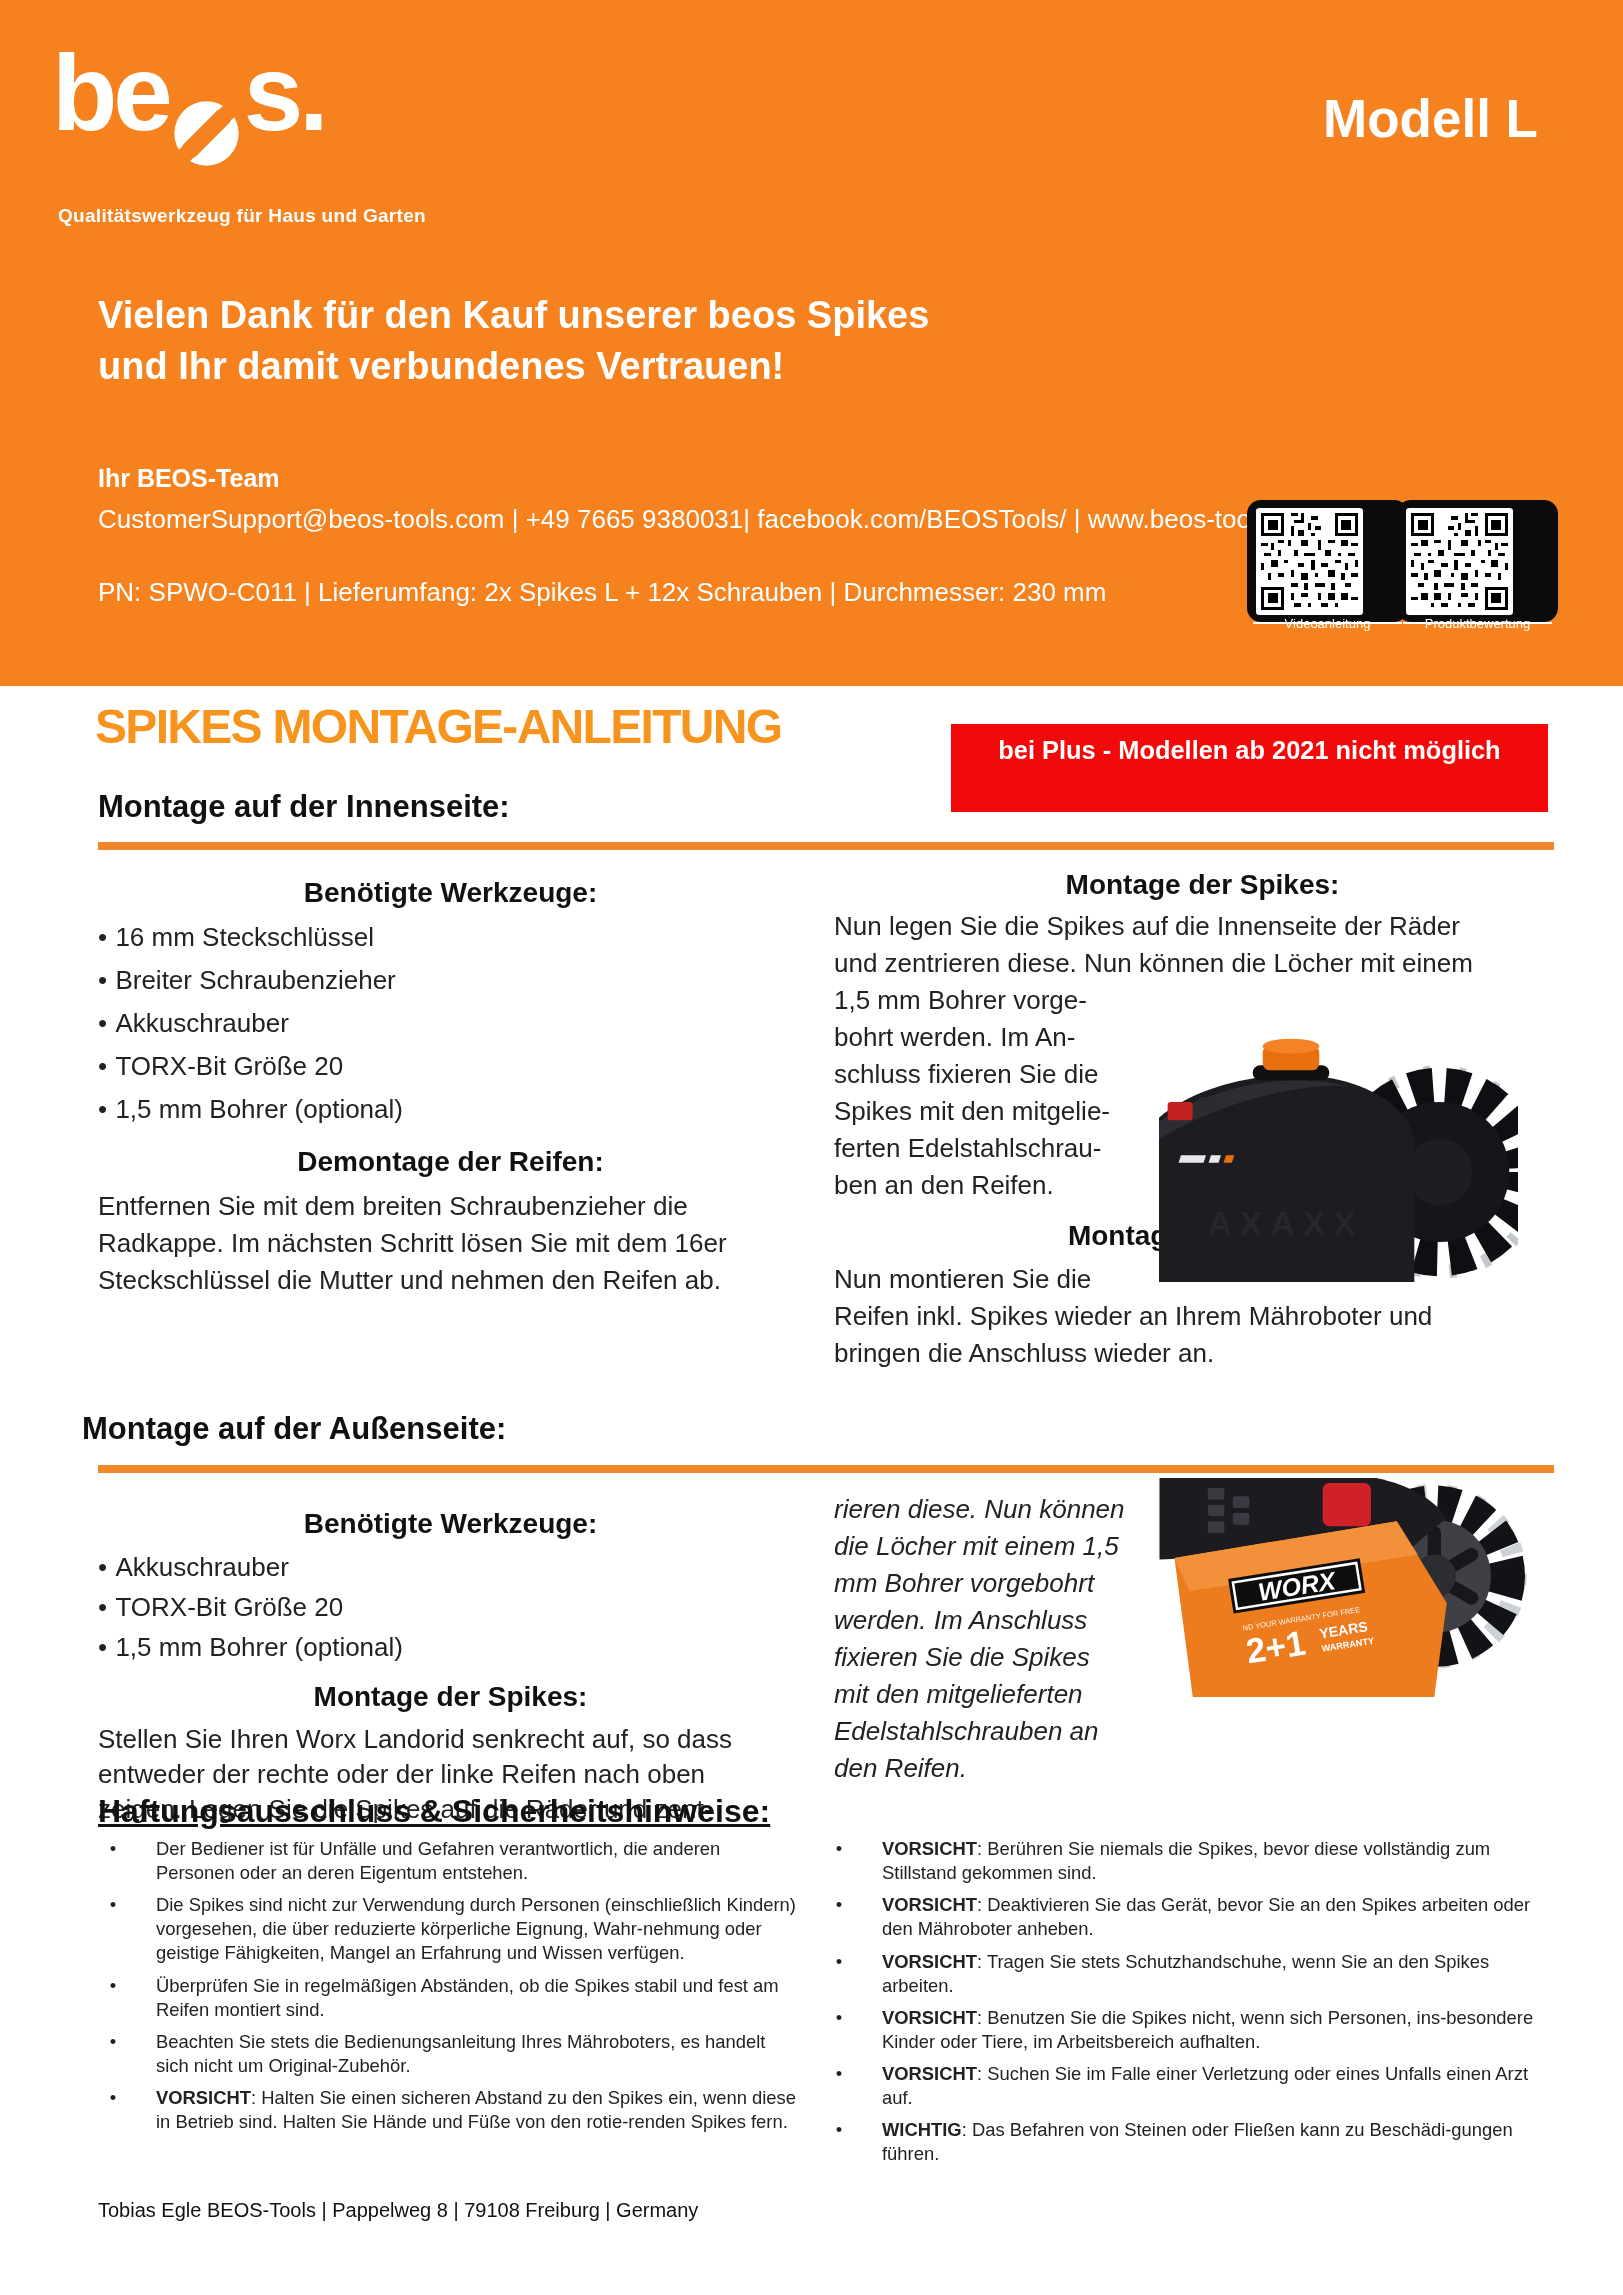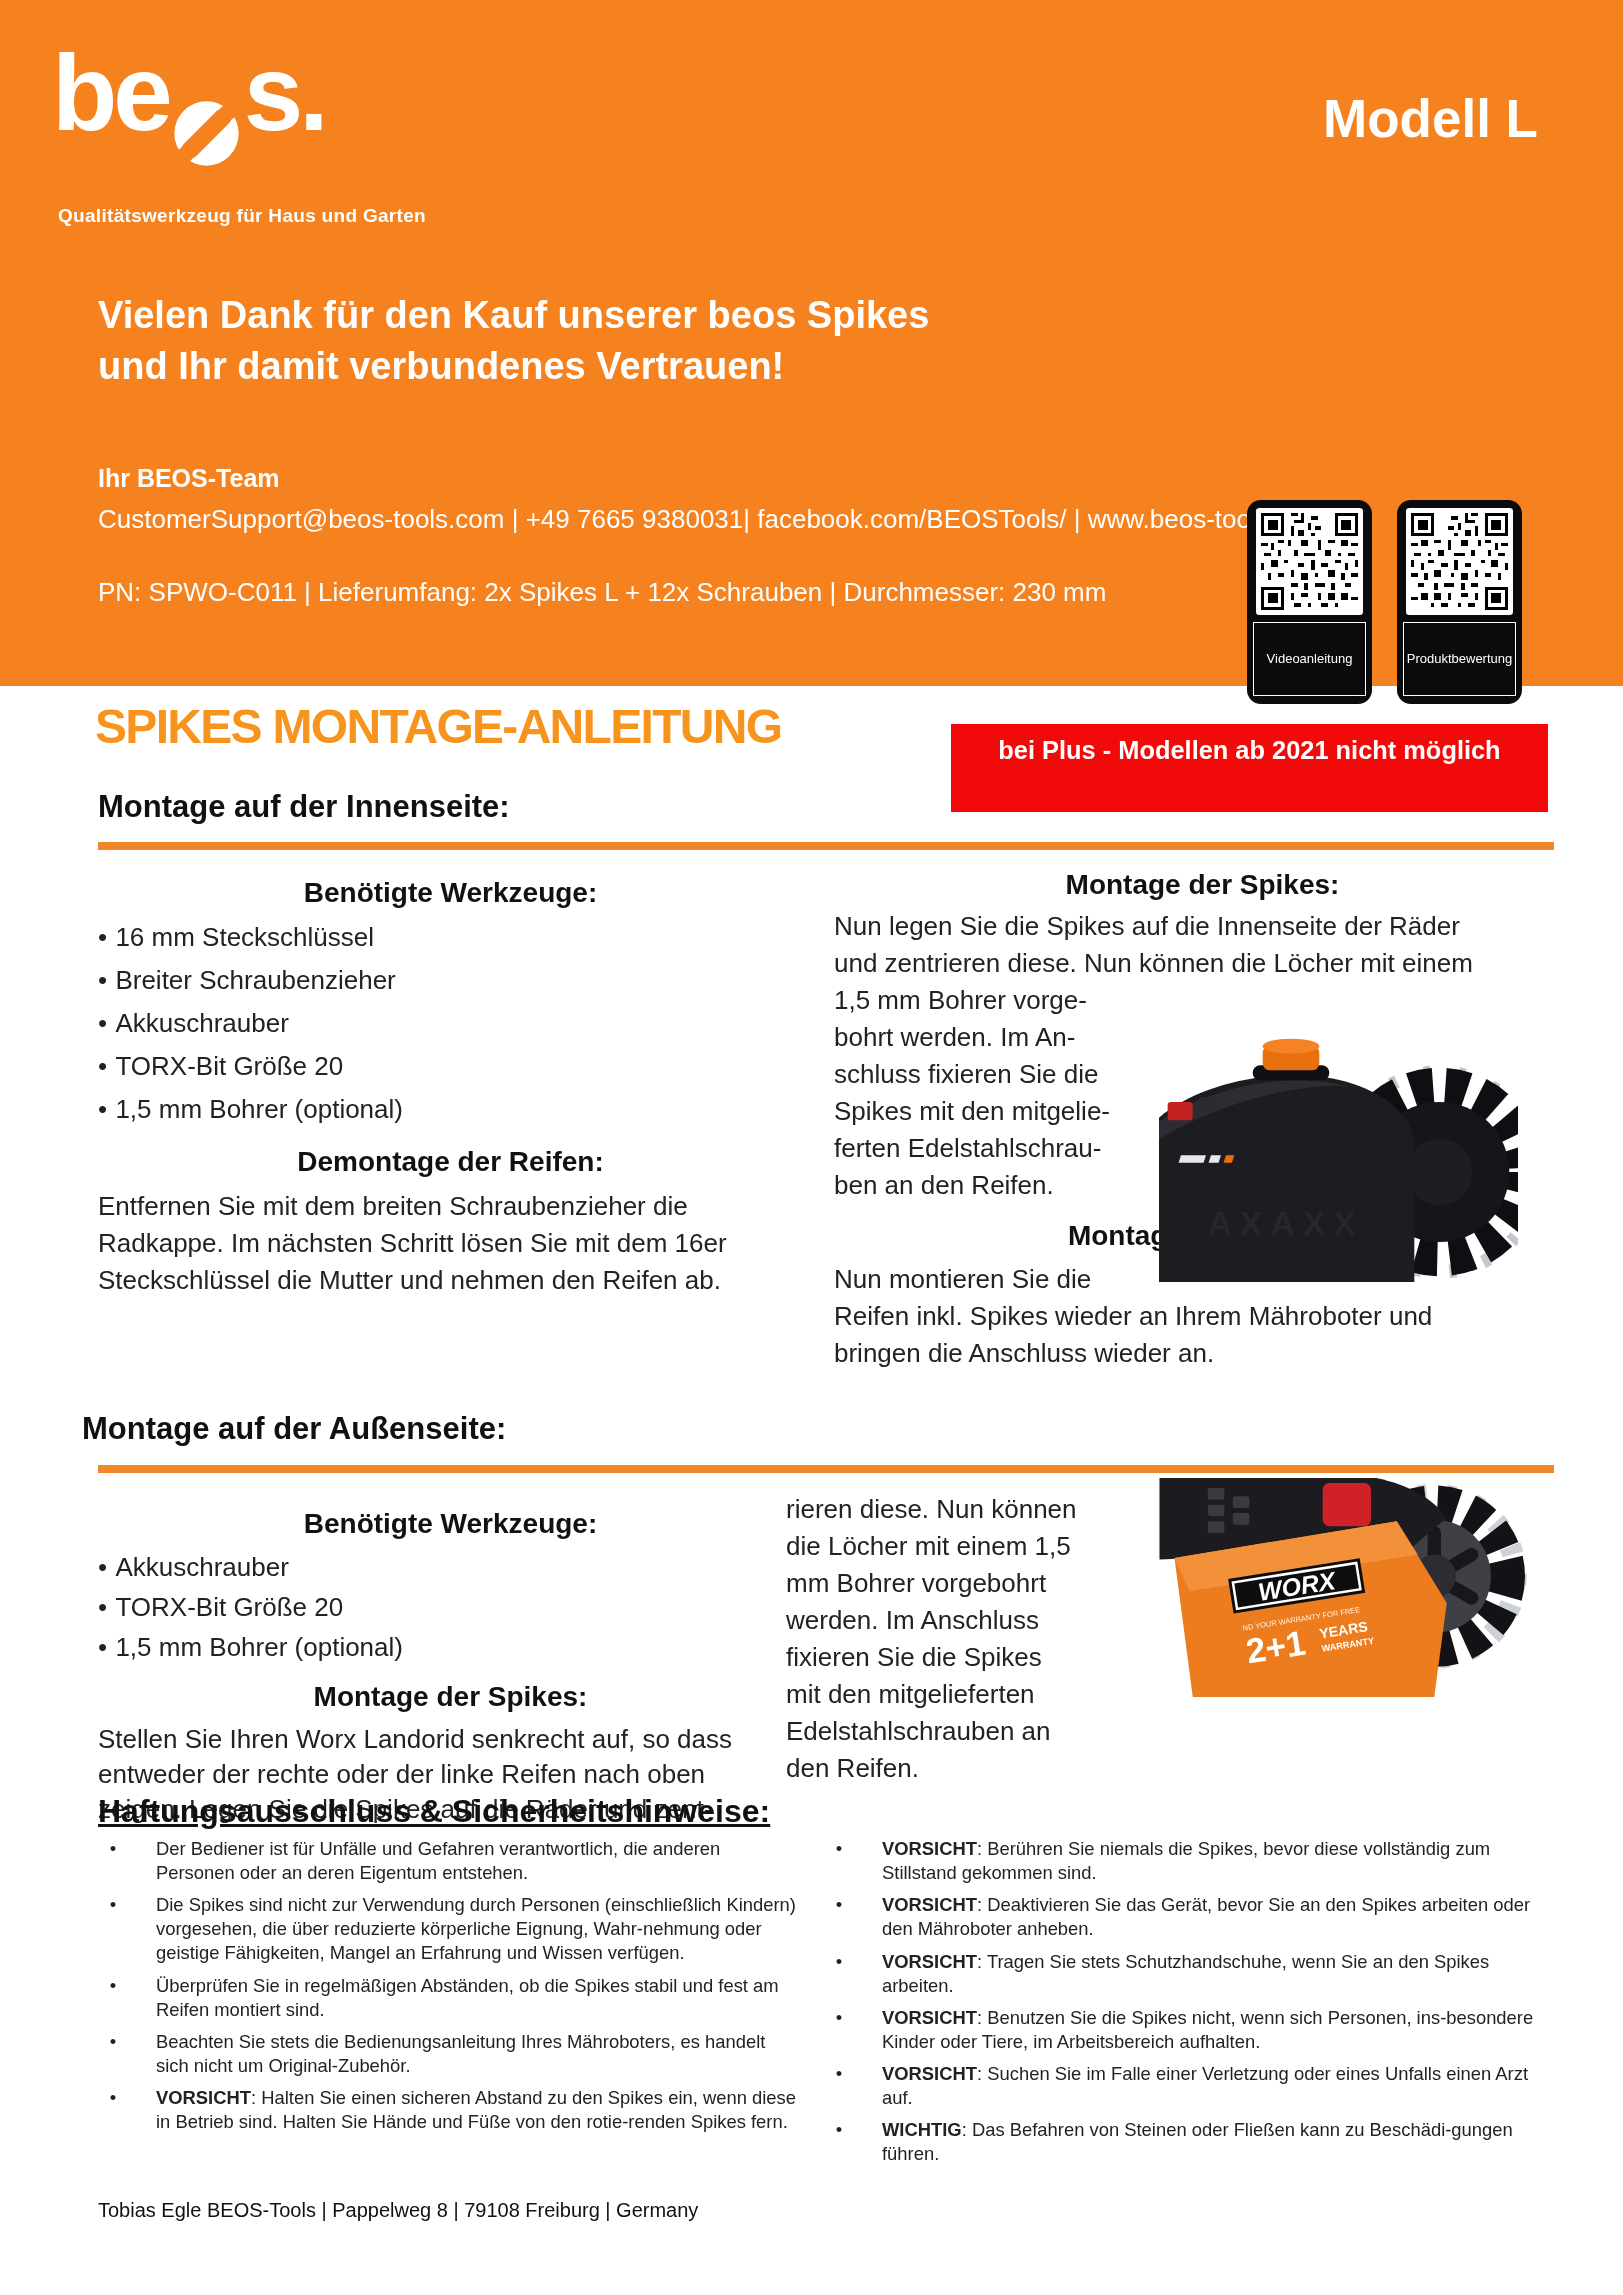--- a/index.html
+++ b/index.html
@@ -10,21 +10,21 @@
   .header{position:absolute;left:0;top:0;width:1623px;height:686px;background:#F5821E;color:#fff;}
   .logo{position:absolute;left:52px;top:40px;display:flex;align-items:flex-start;
         font-weight:bold;font-size:107px;letter-spacing:-4.2px;line-height:1;color:#fff;}
   .logo .o-wrap{width:67px;height:67px;margin:37px 3.3px 0 5px;}
   .tagline{position:absolute;left:58px;top:205px;font-size:19px;font-weight:bold;letter-spacing:0.3px;}
   .model{position:absolute;right:85px;top:88px;font-size:53px;font-weight:bold;}
   .thanks{position:absolute;left:98px;top:290px;font-size:38px;font-weight:bold;line-height:51px;}
   .team{position:absolute;left:98px;top:464px;font-size:25px;font-weight:bold;}
   .contact{position:absolute;left:98px;top:504px;font-size:26px;}
   .pn{position:absolute;left:98px;top:577px;font-size:26px;}
-  .qr{position:absolute;top:500px;width:125px;height:204px;background:#0b0b0b;border-radius:14px;}
+  .qr{position:absolute;top:500px;width:125px;height:122px;background:#0b0b0b;border-radius:14px;padding-left:36px;}
   .qr1{left:1247px;}.qr2{left:1397px;}
   .qr .code{position:absolute;left:9.2px;top:8.3px;width:107px;height:107px;background:#fff;border-radius:3.3px;
             box-sizing:border-box;padding:5px;}
   .qr .lbl{position:absolute;left:5.8px;right:5.8px;top:122px;bottom:8.3px;border:0.8px solid #fff;color:#fff;
            font-size:13px;display:flex;align-items:center;justify-content:center;white-space:nowrap;}
 
   
   .h1{position:absolute;left:95px;top:699px;font-size:48px;font-weight:bold;color:#F7941D;letter-spacing:-1.7px;}
   .warn{position:absolute;left:951px;top:724px;width:597px;height:88px;background:#F20A0A;color:#fff;
         font-weight:bold;font-size:25.4px;text-align:center;line-height:38px;padding-top:6.7px;box-sizing:border-box;}
@@ -51,21 +51,21 @@
 
   .photo{position:absolute;overflow:hidden;}
   .photo1{left:1159px;top:1032px;width:359px;height:250px;}
   .photo2{left:1159px;top:1478px;width:384px;height:219px;}
 
   .col-left2{position:absolute;left:98px;top:1493px;width:705px;}
   .col-left2 ul.tools li{line-height:40px;}
   .col-left2 .h3{margin-top:11.7px;}
   .col-left2 .line{line-height:35px;height:35px;}
   .col-left2 .plines{margin-top:6.7px;}
-  .col-right2{position:absolute;left:786px;top:1491px;width:325px;}
+  .col-right2{position:absolute;left:834px;top:1491px;width:325px;font-style:italic;}
 
   .disc-h{position:absolute;left:98px;top:1793px;font-size:32px;font-weight:bold;color:#111;text-decoration:underline;}
   .disc-col{position:absolute;top:1837px;}
   .disc-left{left:108px;width:691px;}
   .disc-right{left:834px;width:706px;}
   .disc-item{position:relative;padding-left:48px;font-size:18.4px;line-height:24px;margin-bottom:8.3px;color:#222;}
   .disc-item .blt{position:absolute;left:1.7px;top:0;}
   .disc-item .pfx{font-weight:bold;}
 
   .footer{position:absolute;left:98px;top:2199px;font-size:20px;color:#111;}

